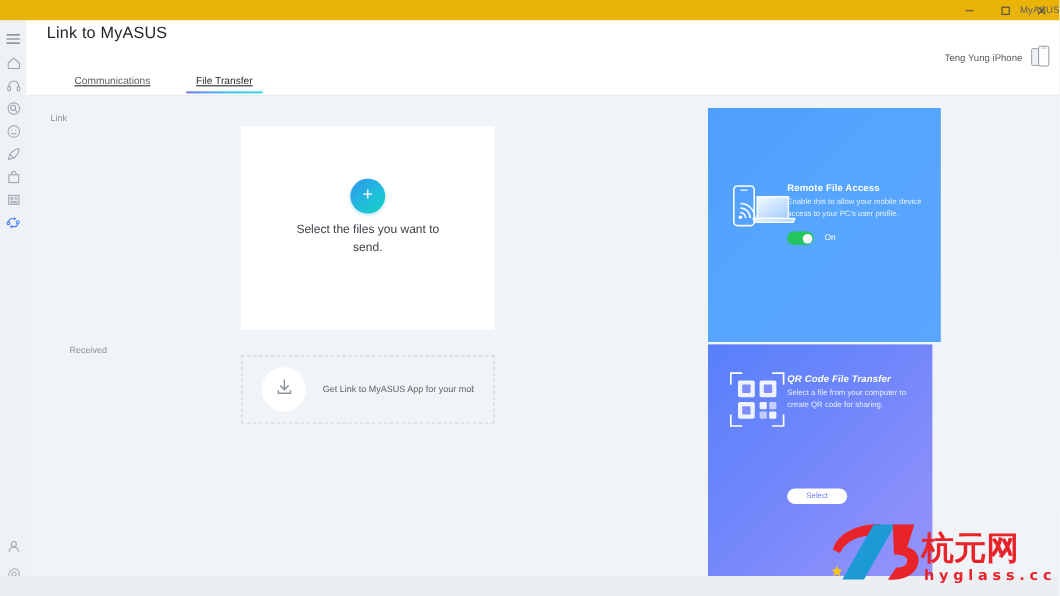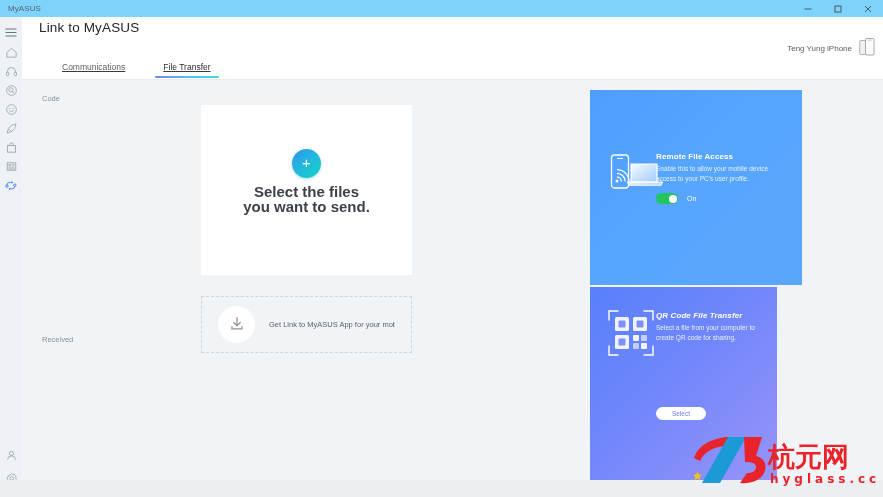--- a/index.html
+++ b/index.html
@@ -9,22 +9,22 @@
     background: #f1f4f7;
     overflow: hidden;
     position: relative;
     color: #3a3a3a;
     -webkit-font-smoothing: antialiased;
   }
 
   
   #titlebar{
     position:absolute; left:0; top:0; width:883px; height:17px;
-    background:#7dd3fc;
-    display:flex; align-items:center;
+    background:#eab308;
+    display:flex; align-items:center;justify-content:flex-end;
   }
   #titlebar .app-name{
     font-size:8px; color:#5a5f66; margin-left:8px; letter-spacing:.1px;
   }
   #winbuttons{ position:absolute; right:0; top:0; height:17px; display:flex; }
   #winbuttons .wb{
     width:30px; height:17px; display:flex; align-items:center; justify-content:center;
     font-size:9px; color:#4a4a4a;
   }
   #winbuttons .wb svg{ display:block; }
@@ -81,65 +81,66 @@
   
   #main{
     position:absolute; left:0; top:63px; width:861px; height:417px;
     background:#f1f4f7;
   }
 
   .section-label{
     position:absolute; font-size:7.5px; color:#8a9099;
   }
   #label-send{ left:20px; top:14px; }
-  #label-received{ left:20px; top:207px;margin-top:48px; }
+  #label-received{ left:36px; top:207px; }
 
   
   #sendcard{
     position:absolute; left:179px; top:25px; width:211px; height:170px;
     background:#ffffff;
     display:flex; flex-direction:column; align-items:center; justify-content:center;
   }
   #plusbtn{
     width:29px; height:29px; border-radius:50%;
     background:linear-gradient(140deg,#2f93e8 0%, #23b6e0 45%, #13d4c2 100%);
     display:flex; align-items:center; justify-content:center;
     box-shadow:0 1px 3px rgba(30,150,200,.35);
     position:relative; top:-12px;
   }
   #plusbtn .plus{
     color:#fff; font-size:15px; line-height:15px; font-weight:300;
     margin-top:-1px;
   }
   #sendtext{
-    width:130px; text-align:center; font-size:15px; color:#3d4148;
-    line-height:15px; position:relative; top:-6px;font-weight:bold;
+    width:130px; text-align:center; font-size:10px; color:#3d4148;
+    line-height:15px; position:relative; top:-6px;
   }
 
   
   #recvcard{
     position:absolute; left:179px; top:216px; width:211px; height:57px;
     border:1px dashed #cfd6dd; box-sizing:border-box;
     display:flex; align-items:center;
   }
   #recvcircle{
     width:37px; height:37px; border-radius:50%; background:#ffffff;
     margin-left:16px; display:flex; align-items:center; justify-content:center;
     flex:0 0 auto;
   }
   #recvtext{
     margin-left:14px; font-size:7.5px; color:#5d626a; line-height:11px;
     white-space:nowrap; overflow:hidden; width:126px;
   }
 
   
   #promo-remote{
-    position:absolute; left:568px; top:10px; width:212px; height:195px;
+    position:absolute; left:568px; top:10px; width:148px; height:195px;
     background:linear-gradient(135deg,#4f9dfd 0%, #56a5fe 45%, #5aa6fd 100%);
     overflow:hidden;
+    padding-left:46px;
   }
   #promo-qr{
     position:absolute; left:568px; top:207px; width:187px; height:210px;
     background:linear-gradient(135deg,#5780fb 0%, #6f86fb 40%, #9b94fa 100%);
     overflow:hidden;
   }
   .promo-inner{ position:absolute; left:0; top:0; right:0; bottom:0; }
   .promo-art{ position:absolute; }
   .promo-title{
     position:absolute; font-size:8px; font-weight:bold; color:#ffffff; letter-spacing:.1px;
@@ -333,21 +334,21 @@
     <div class="tab active">
       <span>File Transfer</span>
       <span class="underline"></span>
     </div>
   </div>
 
   <div id="headerdiv"></div>
 
   <div id="main">
 
-    <div class="section-label" id="label-send">Code</div>
+    <div class="section-label" id="label-send">Link</div>
     <div class="section-label" id="label-received">Received</div>
 
     <div id="sendcard">
       <div id="plusbtn">
         <span class="plus">+</span>
       </div>
       <div id="sendtext">Select the files you want to send.</div>
     </div>
 
     <div id="recvcard">

